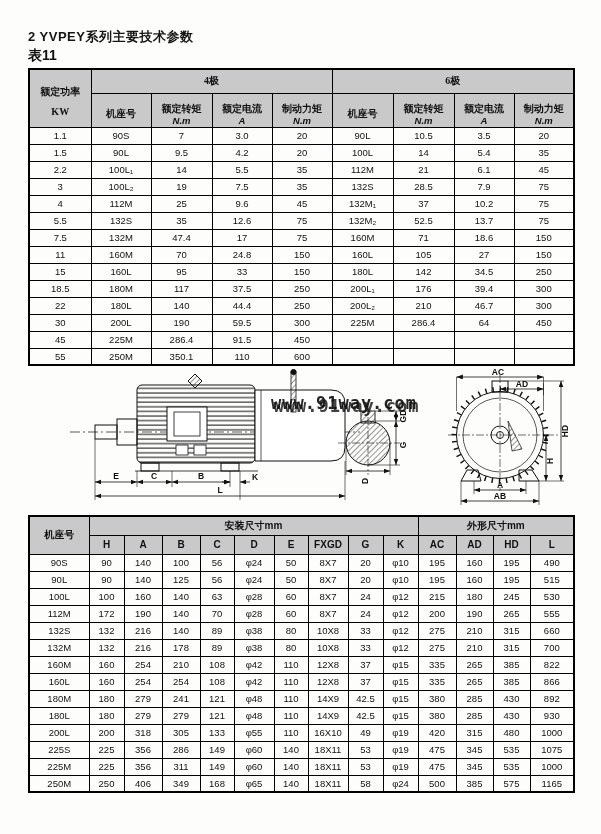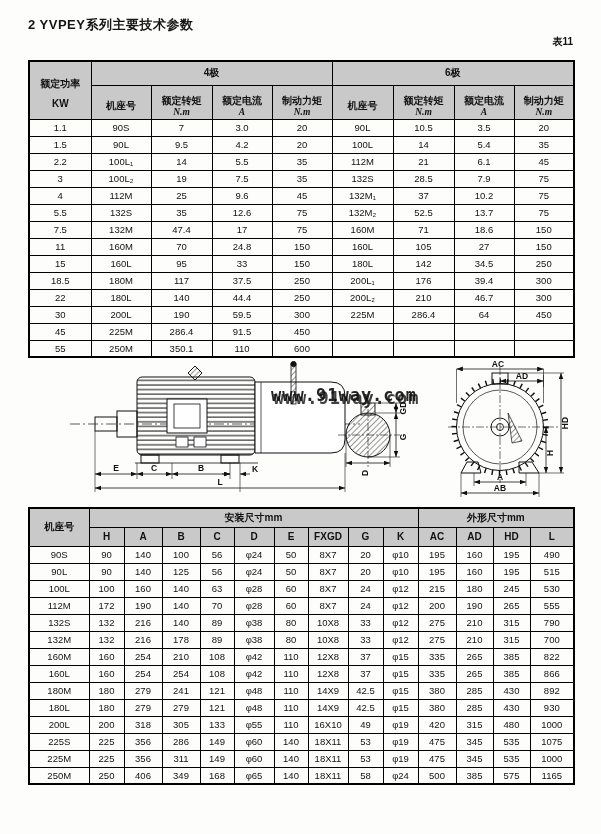--- a/index.html
+++ b/index.html
@@ -7,40 +7,40 @@
   body {
     width:601px; height:834px;
     font-family:"Liberation Sans","DejaVu Sans",sans-serif;
     color:#111;
   }
   .page { position:relative; width:601px; height:834px; background:#fdfdfc; overflow:hidden; }
   .section-title {
     margin:0 0 0 28px; font-size:13px; font-weight:700; color:#151515;
     letter-spacing:0.5px;
   }
-  #title2 { padding-top:16px; }
+  #title2 { padding-top:28px; }
   #title3 { margin-top:14px; }
   .table-tag {
-    width:545px; margin-left:28px; text-align:right;
-    font-size:10px; font-weight:700; margin-top:1px; margin-bottom:11px;
+    width:545px; margin-left:28px; 
+    font-size:14px; font-weight:700; margin-top:1px; margin-bottom:3px;
   }
   table {
     border-collapse:collapse; table-layout:fixed;
     margin-left:28px; width:545px;
     border:2px solid #000;
   }
   th,td {
     border:1px solid #000; text-align:center; vertical-align:middle;
     overflow:hidden; white-space:nowrap;
   }
   thead th { background:#c9c9c9; font-size:10px; font-weight:700; padding:1px 0; }
   .lbl { line-height:12px;margin-top:8px; }
-  .unit { line-height:11px; font-style:italic; font-weight:700; font-size:9.5px;font-family:Liberation Serif, serif; }
+  .unit { line-height:11px; font-style:italic; font-weight:700; font-size:9.5px; }
   .unit:empty { display:none; }
-  #table1 thead tr:nth-child(1) th { height:24px; }
+  #table1 thead tr:nth-child(1) th { height:24px;font-family:Liberation Serif, serif; }
   #table1 thead tr:nth-child(2) th { height:30px; }
   #table1 tbody td { height:17px; font-size:9.5px; }
   #table2 thead tr th { height:19px; }
   #table2 tbody td { height:17px; font-size:9.5px; }
   .drawing-wrap { margin:3px 0 0 28px; width:545px; }
   svg text {
     font-family:"Liberation Sans","DejaVu Sans",sans-serif;
     font-size:8.5px; font-weight:700; fill:#111;
   }
   svg text.wm {
@@ -525,21 +525,21 @@
           <td>140</td>
           <td>89</td>
           <td>φ38</td>
           <td>80</td>
           <td>10X8</td>
           <td>33</td>
           <td>φ12</td>
           <td>275</td>
           <td>210</td>
           <td>315</td>
-          <td>790</td>
+          <td>660</td>
         </tr>
         <tr>
           <td>132M</td>
           <td>132</td>
           <td>216</td>
           <td>178</td>
           <td>89</td>
           <td>φ38</td>
           <td>80</td>
           <td>10X8</td>

